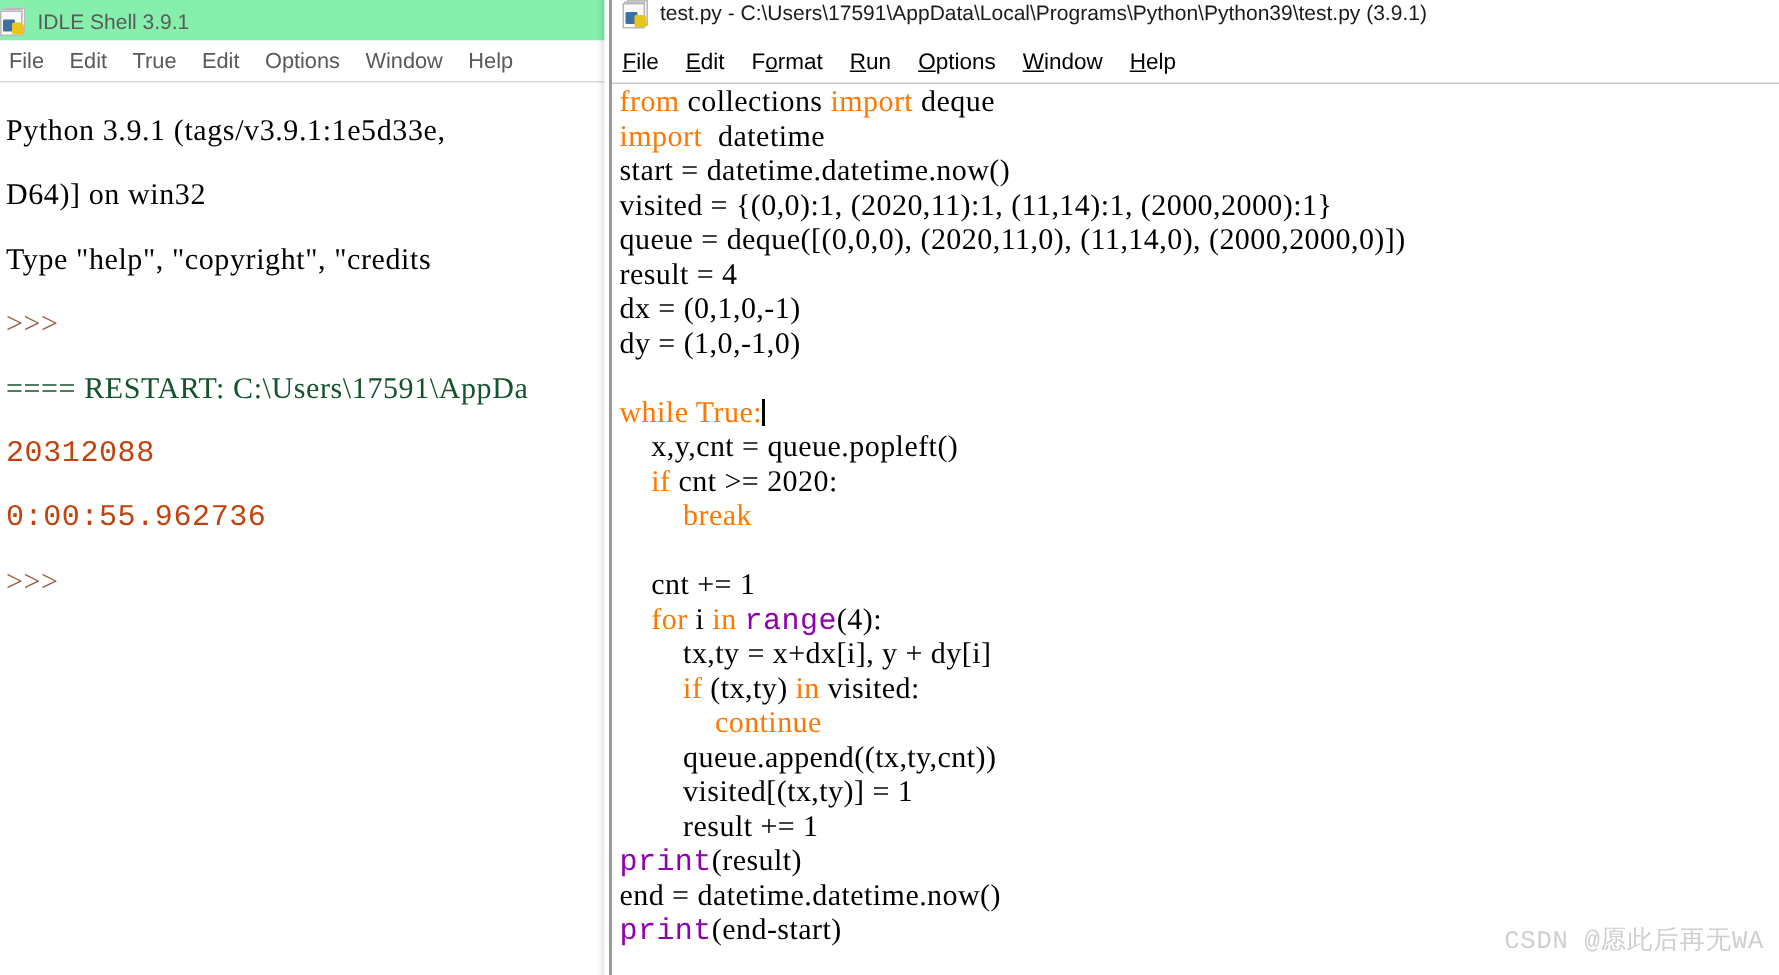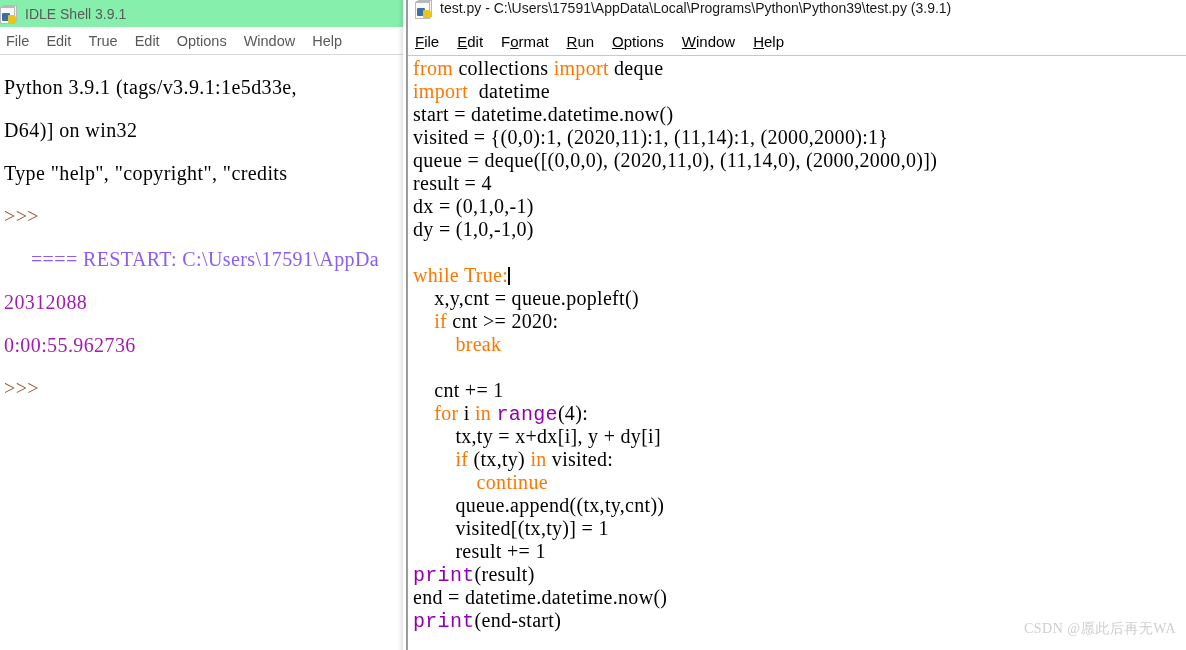--- a/index.html
+++ b/index.html
@@ -93,22 +93,22 @@
     overflow: hidden;
     font-family: "Liberation Serif", serif;
     font-size: 20px;
     line-height: 23px;
     white-space: pre;
     letter-spacing: 0.4px;
   }
   #shell-text .sline { height: 23px; padding-left: 4px; white-space: pre; margin-top: 20px; }
   .c-black  { color: #000000; }
   .c-prompt { color: #9b5a3c; }
-  .c-out    { color: #a21caf; }
-  .c-restart{ color: #8b5cf6; text-align: center; }
+  .c-out    { color: #c2410c; font-family: Liberation Mono, monospace; }
+  .c-restart{ color: #14532d; }
 
   
   #pane-sep {
     position: absolute;
     left: 406px; top: 0;
     width: 2px; height: 650px;
     background: #9a9a9a;
   }
   #pane-sep-inner {
     position: absolute;
@@ -190,23 +190,23 @@
     height: 18px;
     background: #000;
     vertical-align: -3px;
     margin-left: 0px;
   }
 
   
   #watermark {
     position: absolute;
     right: 10px; bottom: 12px;
-    font-size: 14px;
+    font-size: 17px;
     color: #cfcfcf;
-    font-family: Liberation Serif, serif;
+    font-family: Liberation Mono, monospace;
     white-space: nowrap;
     letter-spacing: 0.5px;
     margin-top: 24px;
   }
 </style>
 </head>
 <body>
 
 <div id="root">
 

